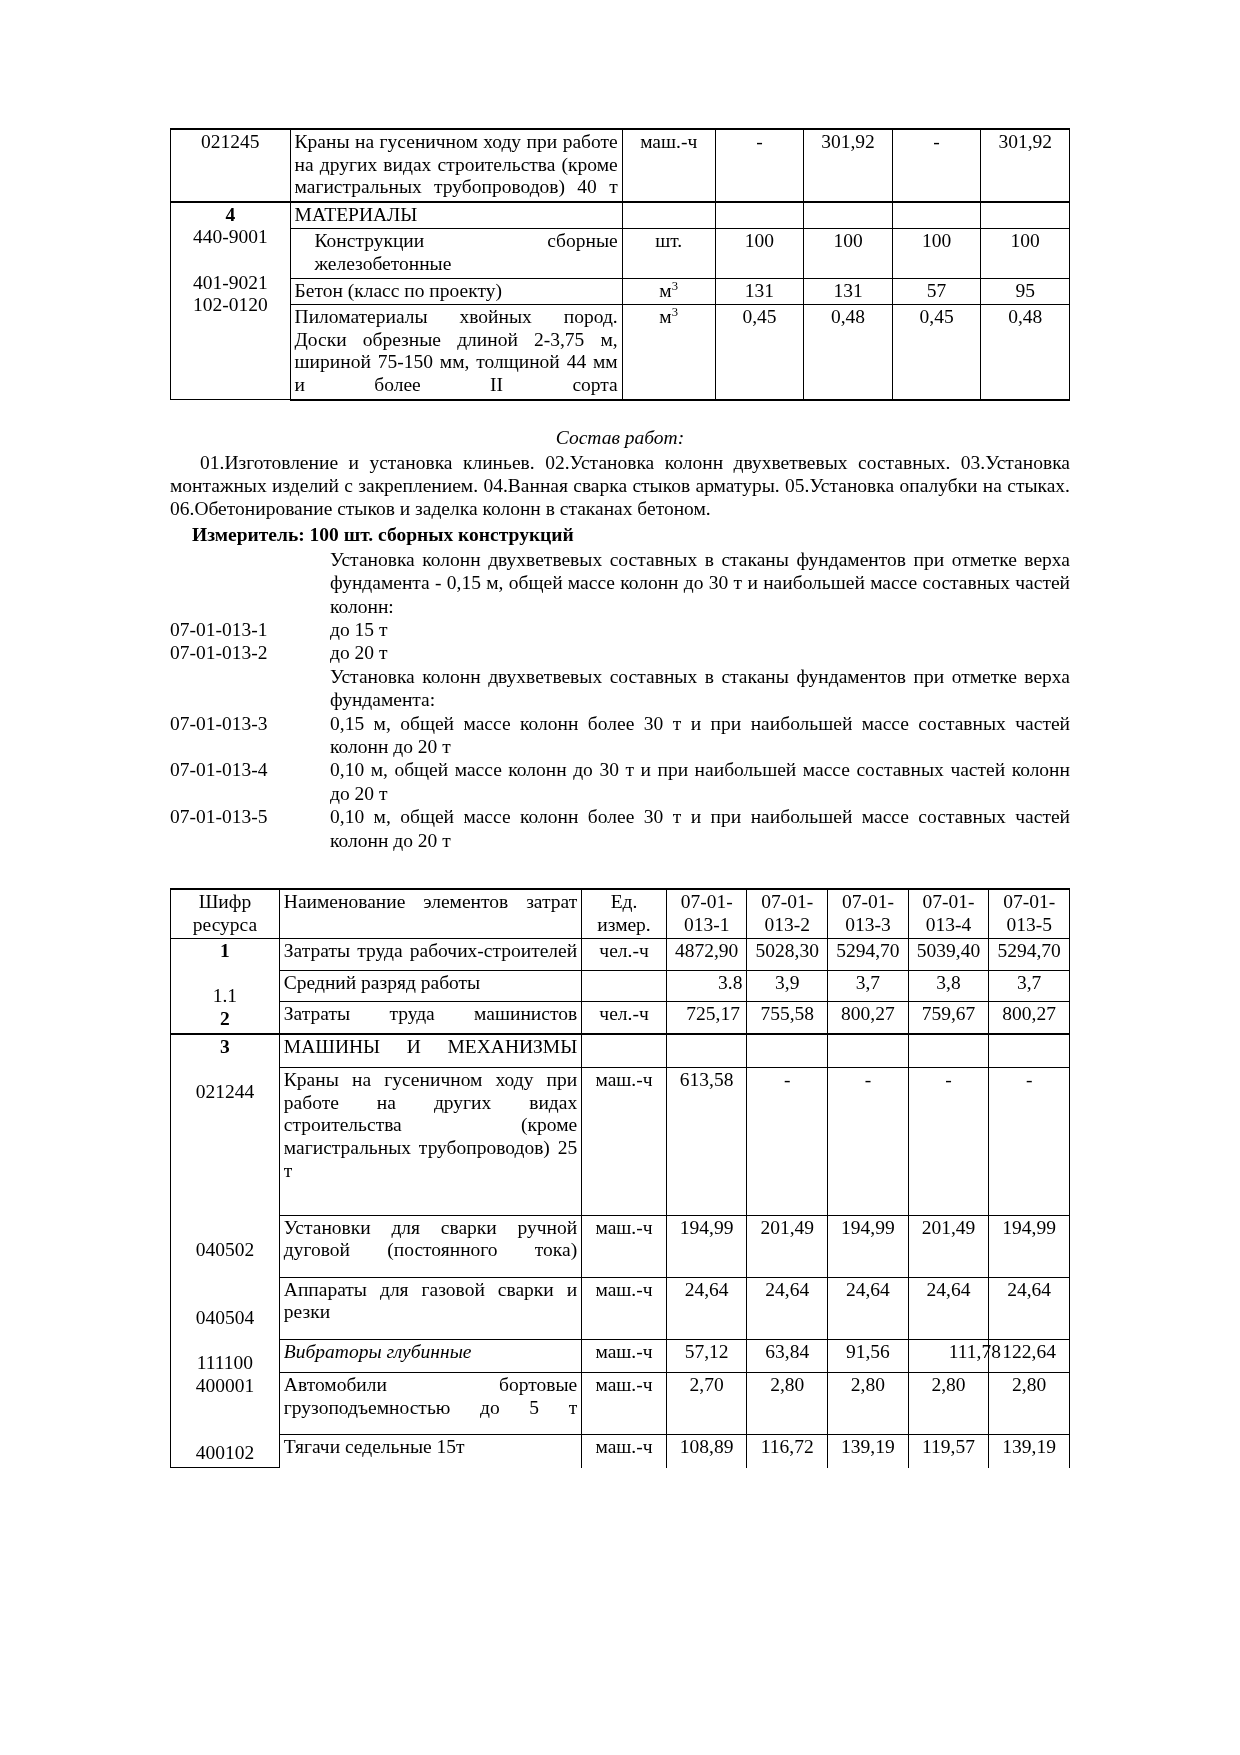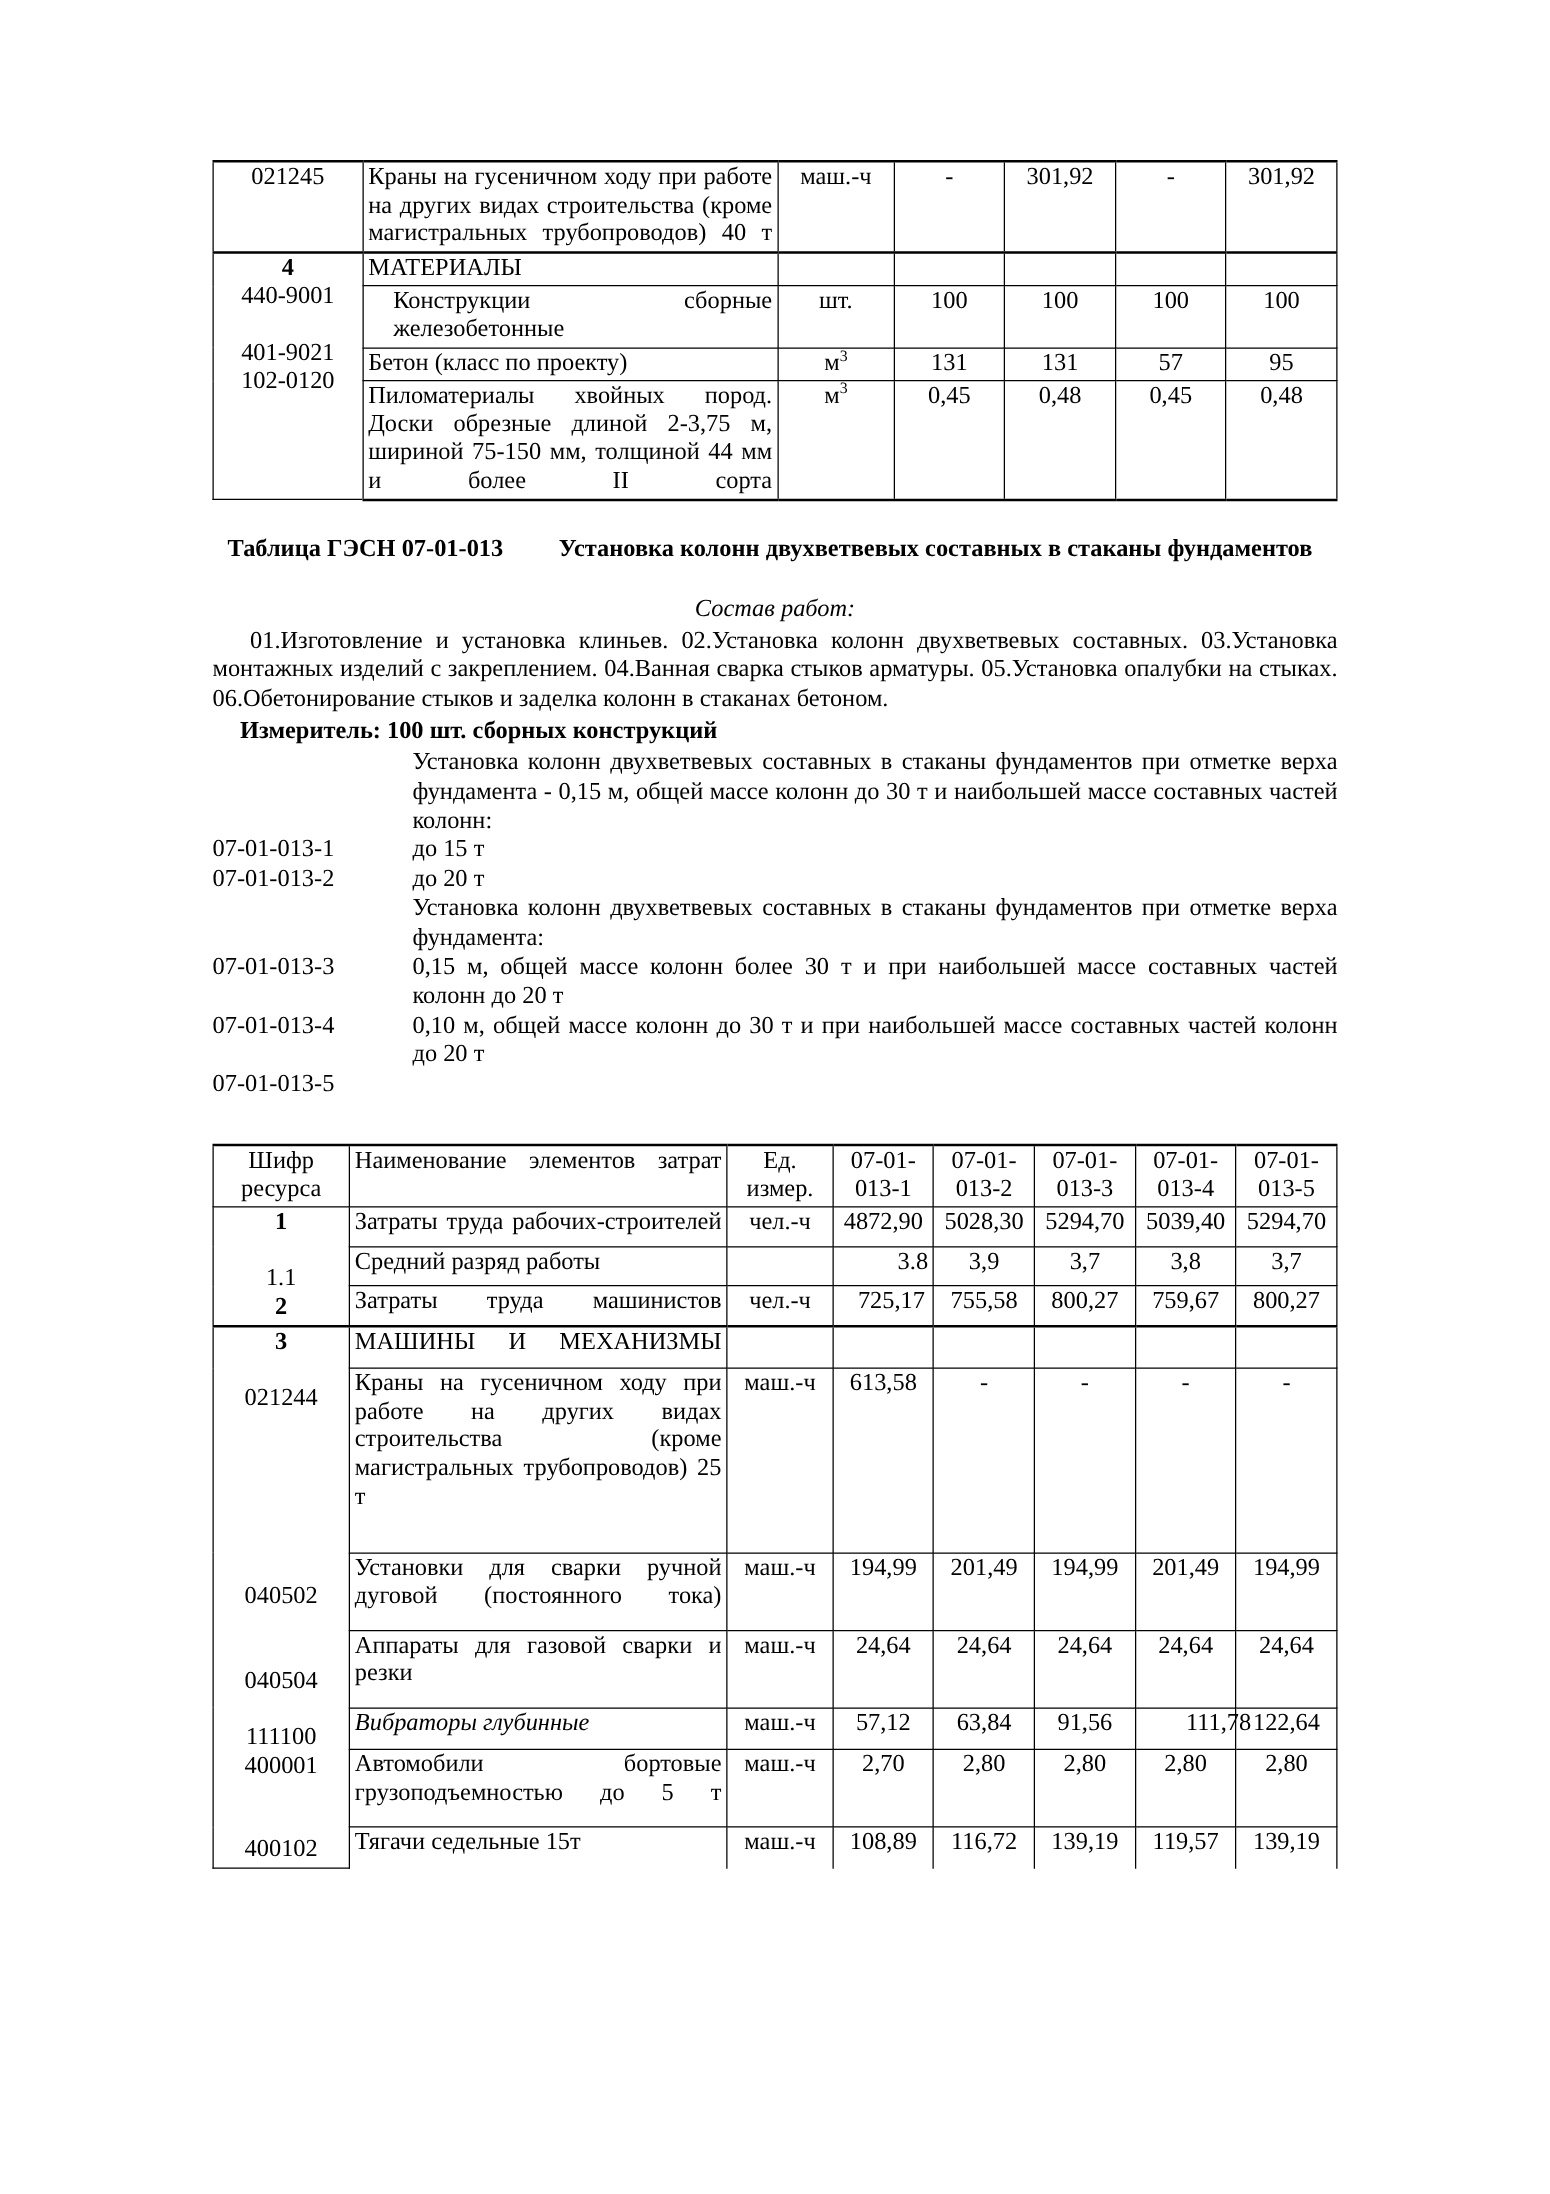--- a/index.html
+++ b/index.html
@@ -155,24 +155,20 @@
         <td class="c-name outer-bottom nm" style="border-top:none;">Пиломатериалы хвойных пород. Доски обрезные длиной 2-3,75 м, шириной 75-150 мм, толщиной 44 мм и более II сорта</td>
         <td class="c-unit outer-bottom ctr" style="border-top:none;"><span>м</span><sup>3</sup></td>
         <td class="c-val outer-bottom ctr" style="border-top:none;">0,45</td>
         <td class="c-val outer-bottom ctr" style="border-top:none;">0,48</td>
         <td class="c-val outer-bottom ctr" style="border-top:none;">0,45</td>
         <td class="c-val outer-bottom ctr" style="border-top:none;">0,48</td>
       </tr>
     </tbody>
   </table>
 
-  <div class="tbl-heading">
-    <div class="th-label">Таблица ГЭСН 07-01-013</div>
-    <div class="th-title">Установка колонн двухветвевых составных в стаканы фундаментов</div>
-  </div>
 
   <div class="sostav-title">Состав работ:</div>
   <div class="sostav-body">01.Изготовление и установка клиньев. 02.Установка колонн двухветвевых составных. 03.Установка монтажных изделий с закреплением. 04.Ванная сварка стыков арматуры. 05.Установка опалубки на стыках. 06.Обетонирование стыков и заделка колонн в стаканах бетоном.</div>
   <div class="izmeritel">Измеритель: 100 шт. сборных конструкций</div>
 
   <div class="items">
     <div class="item-row">
       <div class="item-code"></div>
       <div class="item-text">Установка колонн двухветвевых составных в стаканы фундаментов при отметке верха фундамента - 0,15 м, общей массе колонн до 30 т и наибольшей массе составных частей колонн:</div>
     </div>
@@ -191,20 +187,21 @@
     <div class="item-row">
       <div class="item-code">07-01-013-3</div>
       <div class="item-text">0,15 м, общей массе колонн более 30 т и при наибольшей массе составных частей колонн до 20 т</div>
     </div>
     <div class="item-row">
       <div class="item-code">07-01-013-4</div>
       <div class="item-text">0,10 м, общей массе колонн до 30 т и при наибольшей массе составных частей колонн до 20 т</div>
     </div>
     <div class="item-row">
       <div class="item-code">07-01-013-5</div>
+      <div class="item-text">0,10 м, общей массе колонн более 30 т и при наибольшей массе составных частей колонн до 20 т</div>
     </div>
   </div>
 
   <div class="maintable-wrap">
   <table class="gesn">
     <colgroup>
       <col class="c-code">
           <col class="c-name">
           <col class="c-unit">
       <col class="c-val">

